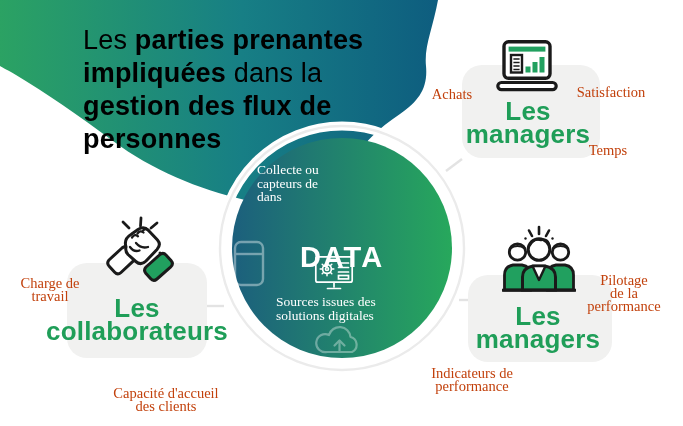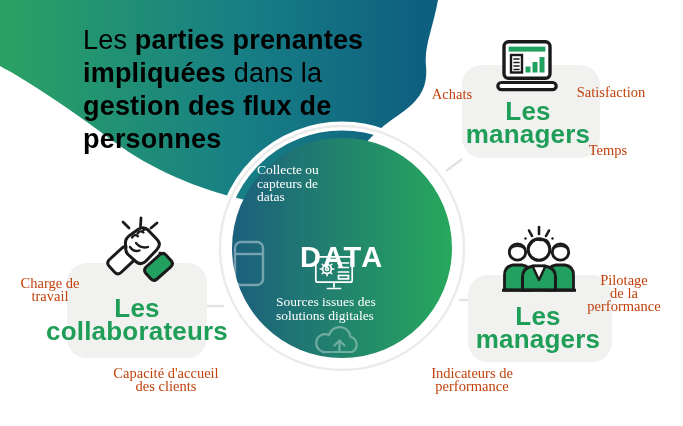--- a/index.html
+++ b/index.html
@@ -103,21 +103,21 @@
   <div class="title">
     <div><span class="reg">Les </span><span class="b">parties prenantes</span></div>
     <div><span class="b">impliquées</span><span class="reg"> dans la</span></div>
     <div class="b">gestion des flux de</div>
     <div class="b">personnes</div>
   </div>
 
   <div class="c-serif" style="left:257px;top:163px;width:120px;">
     <div>Collecte ou</div>
     <div>capteurs de</div>
-    <div>datas</div>
+    <div>dans</div>
   </div>
   <div class="c-data">DATA</div>
   <div class="c-serif" style="left:276px;top:295px;width:160px;line-height:14px;">
     <div>Sources issues des</div>
     <div>solutions digitales</div>
   </div>
 
   <svg class="abs" style="left:314px;top:255px" width="40" height="40" viewBox="0 0 40 40">
     <g stroke="#ffffff" fill="none" stroke-width="1.7" stroke-linecap="round">
       <rect x="1.8" y="1.8" width="36.4" height="25.4" rx="2"></rect>
@@ -222,21 +222,21 @@
   <div class="factor" style="left:561px;top:86px;width:100px;">
     <div>Satisfaction</div>
   </div>
   <div class="factor" style="left:558px;top:144px;width:100px;">
     <div>Temps</div>
   </div>
   <div class="factor" style="left:5px;top:277px;width:90px;">
     <div>Charge de</div>
     <div>travail</div>
   </div>
-  <div class="factor" style="left:96px;top:367px;width:140px;">
+  <div class="factor" style="left:96px;top:387px;width:140px;">
     <div>Capacité d'accueil</div>
     <div>des clients</div>
   </div>
   <div class="factor" style="left:570px;top:274px;width:108px;">
     <div>Pilotage</div>
     <div>de la</div>
     <div>performance</div>
   </div>
   <div class="factor" style="left:412px;top:367px;width:120px;">
     <div>Indicateurs de</div>

